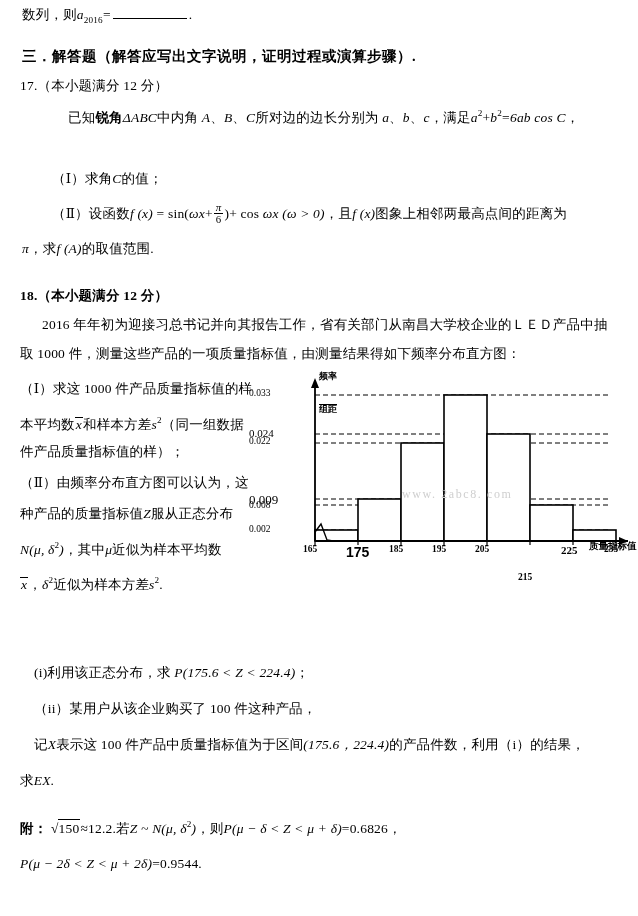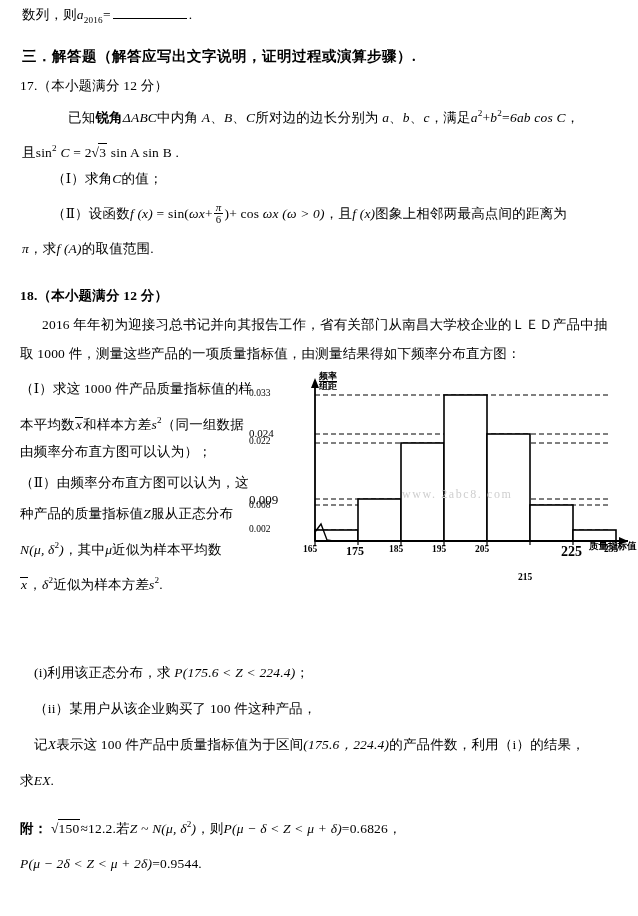--- a/index.html
+++ b/index.html
@@ -124,23 +124,20 @@
   <div class="line" style="left:20px; top:77px;">
     <span>17.</span><span>（本小题满分 12 分）</span>
   </div>
 
   <div class="line" style="left:68px; top:105px;">
     <span>已知</span><span class="bold">锐角</span><span class="mi">ΔABC</span><span>中内角</span>
     <span class="mi">A</span><span>、</span><span class="mi">B</span><span>、</span><span class="mi">C</span><span>所对边的边长分别为</span>
     <span class="mi">a</span><span>、</span><span class="mi">b</span><span>、</span><span class="mi">c</span><span>，满足</span><span class="mi">a</span><sup class="mnum">2</sup><span>+</span><span class="mi">b</span><sup class="mnum">2</sup><span>=</span><span class="mi">6ab cos C</span><span>，</span>
   </div>
 
-  <div class="line" style="left:22px; top:140px;">
-    <span>且</span><span class="mn">sin</span><sup class="mnum">2</sup>&nbsp;<span class="mi">C</span> <span>=</span> <span class="mn">2</span><span class="radsign">√</span><span class="rad">3</span> <span class="mn">sin A</span> <span class="mn">sin B</span> <span>.</span>
-  </div>
 
   <div class="line" style="left:52px; top:170px;">
     <span>（Ⅰ）求角</span><span class="mi">C</span><span>的值；</span>
   </div>
 
   <div class="line" style="left:52px; top:203px;">
     <span>（Ⅱ）设函数</span><span class="mi">f (x)</span> <span>=</span> <span class="mn">sin(</span><span class="mi">ωx</span><span>+</span><span class="frac"><span class="num mi">π</span><span class="den mn">6</span></span><span>)</span><span class="mn">+ cos</span> <span class="mi">ωx</span> <span class="mi">(ω &gt; 0)</span><span>，且</span><span class="mi">f (x)</span><span>图象上相邻两最高点间的距离为</span>
   </div>
 
   <div class="line" style="left:22px; top:240px;text-align:right;">
@@ -153,21 +150,21 @@
 
   <div class="line" style="left:42px; top:316px;">2016 年年初为迎接习总书记并向其报告工作，省有关部门从南昌大学校企业的ＬＥＤ产品中抽</div>
   <div class="line" style="left:20px; top:345px;">取 1000 件，测量这些产品的一项质量指标值，由测量结果得如下频率分布直方图：</div>
 
   <div class="line" style="left:20px; top:380px;">（Ⅰ）求这 1000 件产品质量指标值的样</div>
 
   <div class="line" style="left:20px; top:412px;">
     <span>本平均数</span><span class="mi ovl">x</span><span>和样本方差</span><span class="mi">s</span><sup class="mnum">2</sup><span>（同一组数据</span>
   </div>
 
-  <div class="line" style="left:20px; top:443px;">由频率分布直方图可以认为）；</div>
+  <div class="line" style="left:20px; top:443px;">件产品质量指标值的样）；</div>
 
   <div class="line" style="left:20px; top:474px;">（Ⅱ）由频率分布直方图可以认为，这</div>
 
   <div class="line" style="left:20px; top:505px;">
     <span>种产品的质量指标值</span><span class="mi">Z</span><span>服从正态分布</span>
   </div>
 
   <div class="line" style="left:20px; top:537px;">
     <span class="mi">N(μ, δ</span><sup class="mnum">2</sup><span class="mi">)</span><span>，其中</span><span class="mi">μ</span><span>近似为样本平均数</span>
   </div>
@@ -241,30 +238,30 @@
 
     <div style="position:absolute; left:-32px; top:14px;  font-size:9.5px; font-family:'Liberation Serif',serif;">0.033</div>
     <div style="position:absolute; left:-32px; top:53px;  font-size:11px; font-family:'Liberation Serif',serif;">0.024</div>
     <div style="position:absolute; left:-32px; top:62px;  font-size:9.5px; font-family:'Liberation Serif',serif;">0.022</div>
     <div style="position:absolute; left:-32px; top:118px; font-size:13px; font-family:'Liberation Serif',serif;">0.009</div>
     <div style="position:absolute; left:-32px; top:126px; font-size:9.5px; font-family:'Liberation Serif',serif;">0.008</div>
     <div style="position:absolute; left:-32px; top:150px; font-size:9.5px; font-family:'Liberation Serif',serif;">0.002</div>
 
     <div style="position:absolute; left:38px; top:-2px; font-size:9px; line-height:1.05; text-align:center; font-family:'Liberation Sans',sans-serif; font-weight:bold;">
       <div>频率</div>
-      <div style="border-top:1.1px solid #000;">组距</div>
+      <div style="border-top:1.1px solid #000;margin-top:23px;">组距</div>
     </div>
 
     <div style="position:absolute; left:22px;  top:170px; font-size:9.5px; font-family:'Liberation Serif',serif; font-weight:bold;">165</div>
-    <div style="position:absolute; left:65px;  top:170px; font-size:12px; font-family:Liberation Serif, serif; font-weight:bold;">175</div>
+    <div style="position:absolute; left:65px;  top:170px; font-size:14px; font-family:Liberation Sans, sans-serif; font-weight:bold;">175</div>
     <div style="position:absolute; left:108px; top:170px; font-size:9.5px; font-family:'Liberation Serif',serif; font-weight:bold;">185</div>
     <div style="position:absolute; left:151px; top:170px; font-size:9.5px; font-family:'Liberation Serif',serif; font-weight:bold;">195</div>
     <div style="position:absolute; left:194px; top:170px; font-size:9.5px; font-family:'Liberation Serif',serif; font-weight:bold;">205</div>
     <div style="position:absolute; left:237px; top:170px; font-size:9.5px; font-family:'Liberation Serif',serif; font-weight:bold;margin-top:28px;">215</div>
-    <div style="position:absolute; left:280px; top:170px; font-size:14px; font-family:'Liberation Serif',serif; font-weight:bold;">225</div>
+    <div style="position:absolute; left:280px; top:170px; font-size:11px; font-family:'Liberation Serif',serif; font-weight:bold;">225</div>
     <div style="position:absolute; left:323px; top:170px; font-size:9.5px; font-family:'Liberation Serif',serif; font-weight:bold;">235</div>
   </div>
 
   <div style="position:absolute; left:589px; top:540px; font-size:9.5px; font-family:'Liberation Sans',sans-serif; font-weight:bold; white-space:nowrap;">质量指标值</div>
 
   <div class="wm">www. 2abc8. com</div>
 
 </div>
 
 </body></html>

